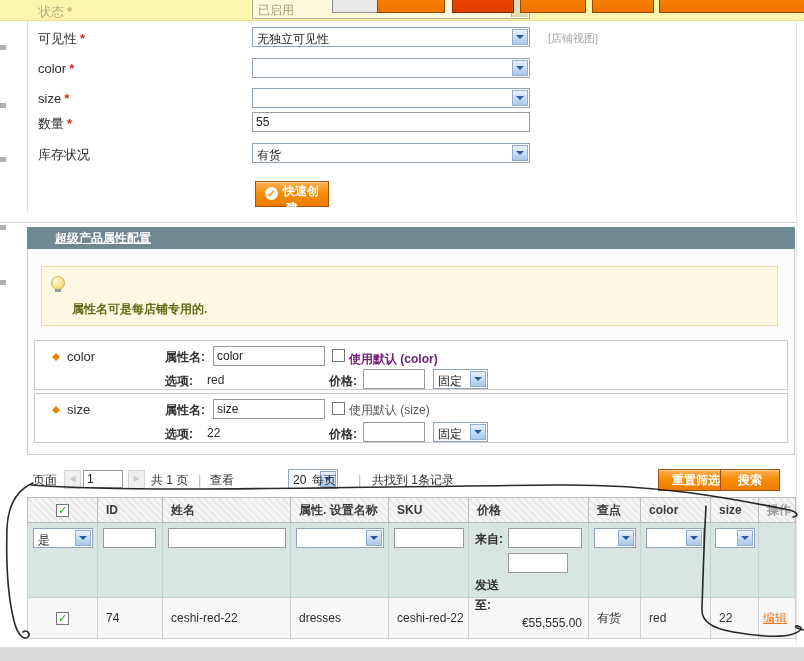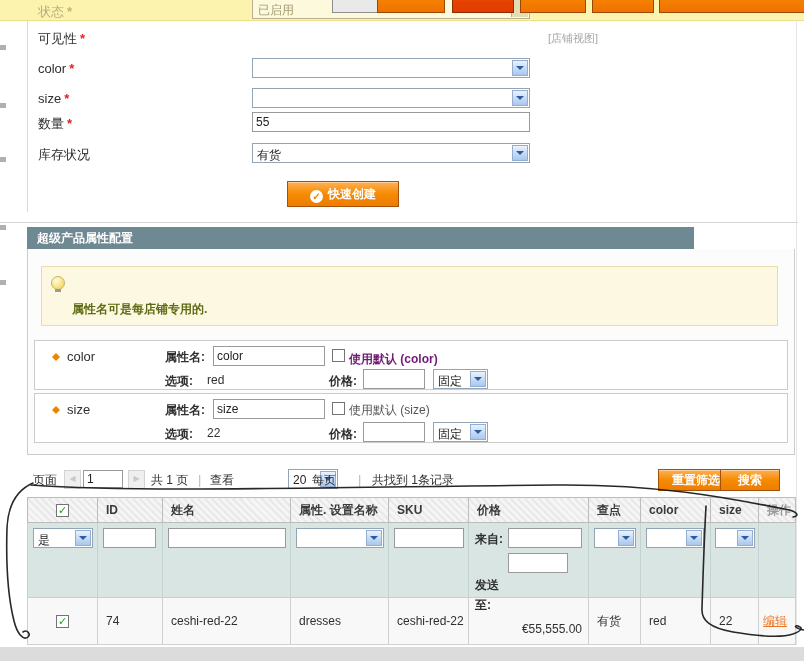--- a/index.html
+++ b/index.html
@@ -24,22 +24,22 @@
   .xpsel .ab:after{content:"";position:absolute;left:3px;top:5px;border:4px solid transparent;border-top-color:#2b5d9b;}
   .txt{position:absolute;border:1px solid #9a9a9a;height:20px;box-sizing:border-box;background:#fff;
        font:12px "Liberation Sans","DejaVu Sans",sans-serif;padding:1px 3px;color:#222;}
   .lbl{position:absolute;font-size:13px;color:#2f2f2f;white-space:nowrap;}
   .req{color:#e02222;font-weight:bold;margin-left:3px;}
   .note{position:absolute;color:#a6a6a6;font-size:11px;}
   .obtn{position:absolute;background:linear-gradient(180deg,#ffb057,#f58b00 50%,#ef7c00);
         border:1px solid #a4510a;color:#fff;font-weight:bold;font-size:12px;text-align:center;cursor:pointer;
         box-shadow:inset 0 1px 0 rgba(255,255,255,.4);}
   
-  #sec-head{position:absolute;left:27px;top:227px;width:667px;height:22px;background:#6f8992;color:#fff;
-            font-weight:bold;font-size:12px;line-height:22px;padding-left:10px;box-sizing:border-box;}
+  #sec-head{position:absolute;left:27px;top:227px;width:768px;height:22px;background:#6f8992;color:#fff;
+            font-weight:bold;font-size:12px;line-height:22px;padding-left:28px;box-sizing:border-box;text-decoration:underline;}
   #sec-body{position:absolute;left:27px;top:249px;width:768px;height:206px;background:#fcfcfc;
             border:1px solid #cccccc;border-top:none;box-sizing:border-box;}
   #notice{position:absolute;left:13px;top:17px;width:737px;height:60px;background:#fdf8e2;border:1px solid #e8dcae;box-sizing:border-box;}
   #notice .nline{position:absolute;left:30px;color:#5f6b14;font-weight:bold;font-size:12px;}
   .bulb{position:absolute;left:9px;top:9px;width:12px;height:12px;border-radius:50%;
         background:radial-gradient(circle at 35% 30%,#fffbe0,#f2cf3e);border:1px solid #c9b35a;}
   .bulb:after{content:"";position:absolute;left:3px;top:12px;width:6px;height:3px;background:#9a9a9a;}
   .attrrow{position:absolute;left:6px;width:754px;height:50px;background:#ffffff;border:1px solid #cccccc;box-sizing:border-box;}
   .drag{position:absolute;left:16px;top:8px;width:9px;height:14px;}
   .drag:before{content:"";position:absolute;left:1px;top:0;border:4px solid transparent;border-bottom-color:#f18200;}
@@ -95,20 +95,24 @@
       <div style="top:280px;"></div>
   </div>
 
   <div class="vline" style="left:27px;top:20px;height:192px;"></div>
   <div class="vline" style="left:796px;top:20px;height:625px;background:#e6e6e6;"></div>
   <div class="abs" style="left:0;top:222px;width:798px;height:1px;background:#d6d6d6;"></div>
 
   <span class="lbl" style="left:38px;top:30px;">
     <span>可见性</span><span class="req">*</span>
   </span>
+  <div class="xpsel" style="left:252px;top:27px;width:278px;">
+    <span class="v">无独立可见性</span>
+    <span class="ab"></span>
+  </div>
   <span class="note" style="left:548px;top:31px;">[店铺视图]</span>
 
   <span class="lbl" style="left:38px;top:61px;">
     <span>color</span><span class="req">*</span>
   </span>
   <div class="xpsel" style="left:252px;top:58px;width:278px;">
     <span class="v"></span>
     <span class="ab"></span>
   </div>
 
@@ -124,21 +128,21 @@
     <span>数量</span><span class="req">*</span>
   </span>
   <input class="txt" style="left: 252px; top: 112px; width: 278px;" value="55">
 
   <span class="lbl" style="left:38px;top:146px;">库存状况</span>
   <div class="xpsel" style="left:252px;top:143px;width:278px;">
     <span class="v">有货</span>
     <span class="ab"></span>
   </div>
 
-  <button class="obtn" style="left:255px;top:181px;width:112px;height:26px;margin-left:32px;">
+  <button class="obtn" style="left:255px;top:181px;width:74px;height:26px;">
     <span style="display:inline-block;width:13px;height:13px;border-radius:50%;background:#fff;color:#f18200;font-size:10px;line-height:13px;vertical-align:-2px;margin-right:5px;">✓</span><span>快速创建</span>
   </button>
 
   <div id="sec-head">超级产品属性配置</div>
   <div id="sec-body">
     <div id="notice">
       <span class="bulb"></span>
       <span class="nline" style="top:34px;">属性名可是每店铺专用的.</span>
     </div>
 
@@ -286,21 +290,21 @@
             </div>
           </td>
       <td></td>
     </tr>
     <tr class="drow">
       <td style="text-align:center;padding:0;"><span class="cb" style="position:static;display:inline-block;">✓</span></td>
       <td>74</td>
       <td>ceshi-red-22</td>
       <td>dresses</td>
       <td>ceshi-red-22</td>
-      <td style="text-align:right;padding:16px 6px 0 0;">€55,555.00</td>
+      <td style="text-align:right;padding:10px 6px 0 0;">€55,555.00</td>
       <td>有货</td>
       <td>red</td>
       <td>22</td>
       <td style="padding-left:4px;"><a class="editlink">编辑</a></td>
     </tr>
   </tbody>
     </table>
 
   <div id="botband"></div>
 

